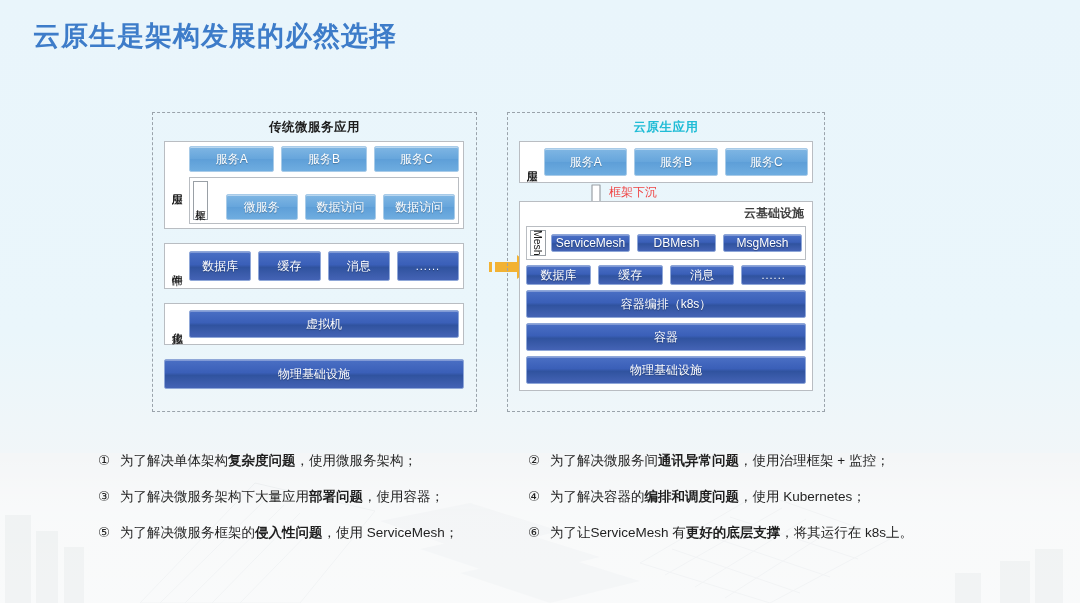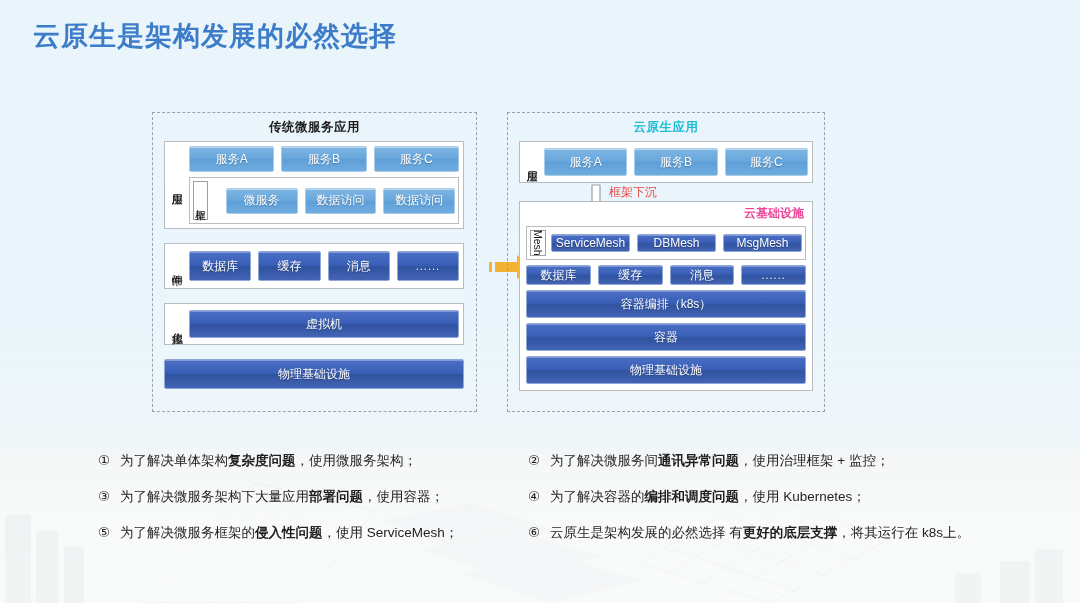--- a/index.html
+++ b/index.html
@@ -111,21 +111,21 @@
 
   
   .down-arrow { position: absolute; left: 77px; top: 71px; width: 22px; height: 30px; }
   .sink-label {
     position: absolute; left: 101px; top: 71px;
     font-size: 12px; font-weight: normal; color: #ef4444;
     white-space: nowrap;
   }
   .infra-caption {
     position: absolute; right: 8px; top: 3px;
-    font-size: 12px; font-weight: bold; color: #ec4899;
+    font-size: 12px; font-weight: bold; color: #404040;
     white-space: nowrap;
   }
 
   
   .bullets { position: absolute; top: 452px; font-size: 13.5px; color: #1f1f1f; }
   #bullets-left  { left: 98px;  width: 430px; }
   #bullets-right { left: 528px; width: 440px; }
   .bullet { display: flex; align-items: flex-start; height: 36px; white-space: nowrap; }
   .bullet .num { flex: 0 0 auto; width: 22px; color: #1f1f1f; }
   .bullet .txt { flex: 1 1 auto; }
@@ -184,21 +184,21 @@
   <div class="panel-title trad">传统微服务应用</div>
 
   <div class="group" style="position:absolute; left:11px; top:28px; width:300px; height:88px; gap:5px;">
     <div class="vlabel" style="height:74px;">应用层</div>
     <div style="flex:1 1 auto; display:flex; flex-direction:column; gap:5px; height:78px;">
       <div class="row" style="height:26px;">
         <div class="chip light">服务A</div>
         <div class="chip light">服务B</div>
         <div class="chip light">服务C</div>
       </div>
-      <div class="group" style="flex:1 1 auto; gap:18px; padding:3px;">
+      <div class="group" style="flex:1 1 auto; gap:18px; padding:3px;align-items:flex-end;">
         <div class="vlabel boxed" style="font-size:10.5px;">框架</div>
         <div class="row" style="height:26px;">
           <div class="chip light">微服务</div>
           <div class="chip light">数据访问</div>
           <div class="chip light">数据访问</div>
         </div>
       </div>
     </div>
   </div>
 
@@ -293,15 +293,15 @@
   <div class="bullet">
     <span class="num">②</span>
     <span class="txt"><span>为了解决微服务间</span><b>通讯异常问题</b><span>，使用治理框架 + 监控；</span></span>
   </div>
   <div class="bullet">
     <span class="num">④</span>
     <span class="txt"><span>为了解决容器的</span><b>编排和调度问题</b><span>，使用 Kubernetes；</span></span>
   </div>
   <div class="bullet">
     <span class="num">⑥</span>
-    <span class="txt"><span>云原生是架构发展的必然选择 有</span><b>更好的底层支撑</b><span>，将其运行在 k8s上。</span></span>
+    <span class="txt"><span>为了让ServiceMesh 有</span><b>更好的底层支撑</b><span>，将其运行在 k8s上。</span></span>
   </div>
 </div>
 
 </body></html>

